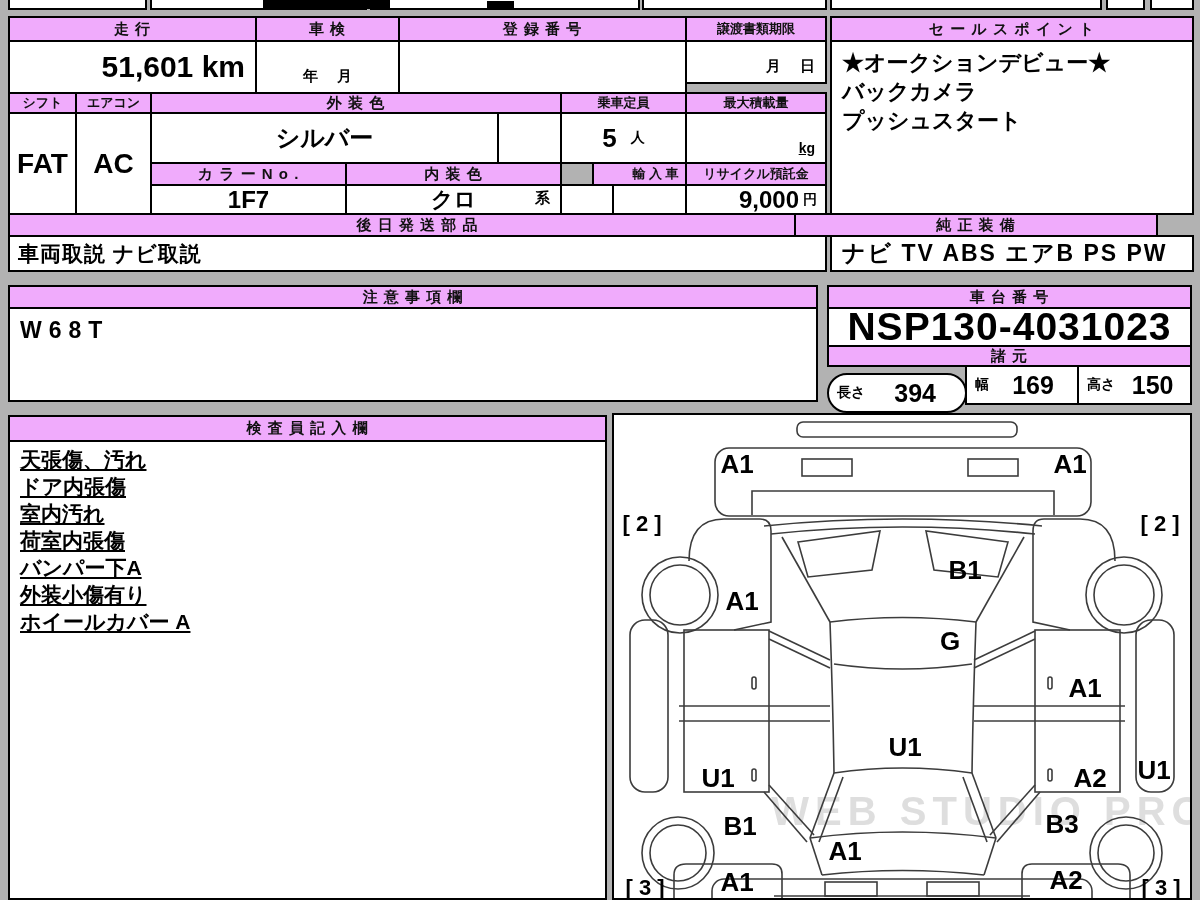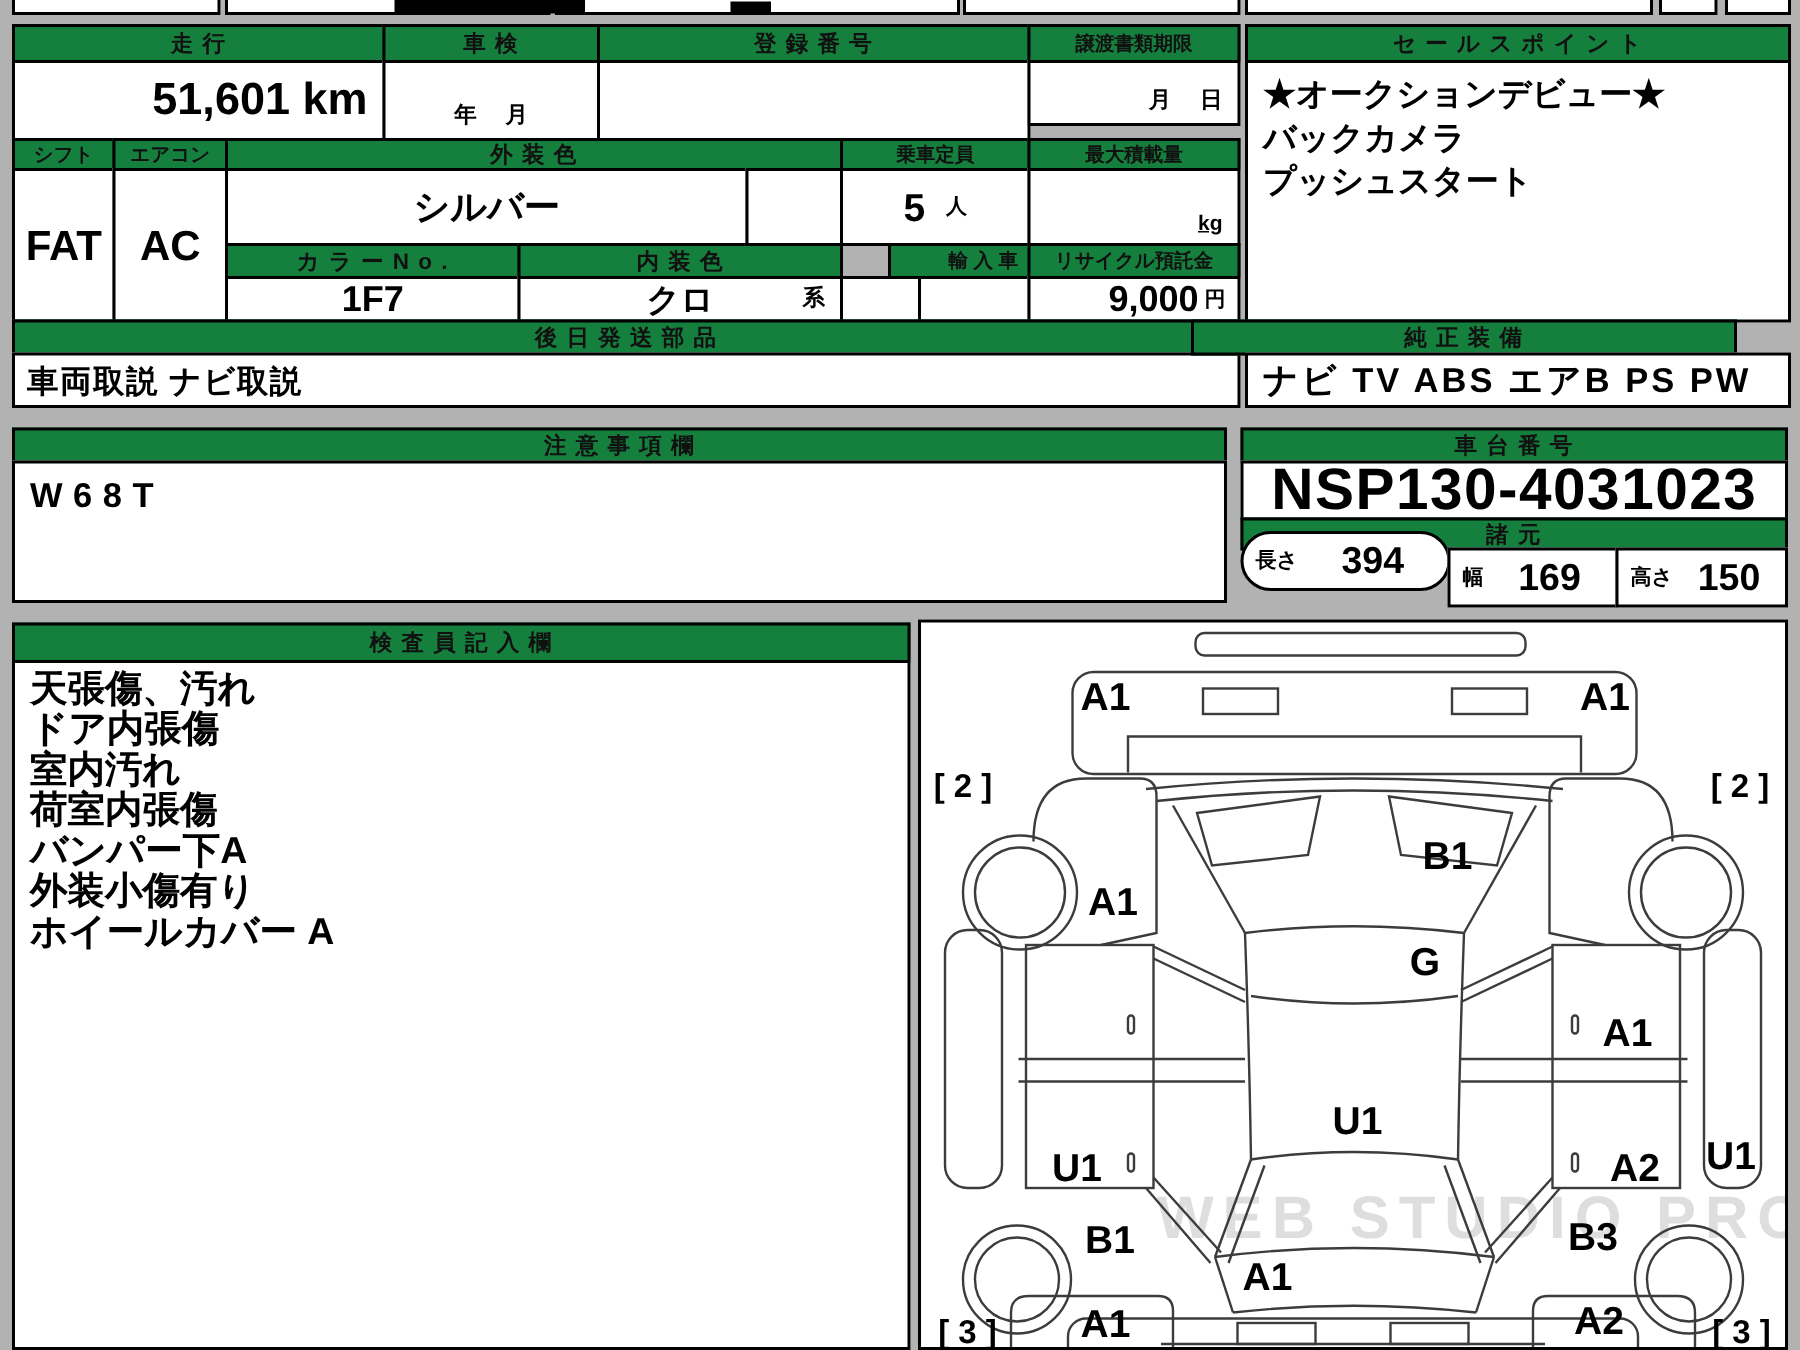--- a/index.html
+++ b/index.html
@@ -1,20 +1,20 @@
 <!DOCTYPE html>
 <html><head>
 <meta charset="utf-8">
 <style>
   html,body{margin:0;padding:0;}
   body{width:1200px;height:900px;overflow:hidden;background:#b2b2b2;
        font-family:"Liberation Sans",sans-serif;color:#000;position:relative;}
   #sheet{position:absolute;left:0;top:0;width:1200px;height:900px;}
   .cell{position:absolute;box-sizing:border-box;background:#fff;border:2px solid #000;}
-  .hdr{background:#15803d;display:flex;align-items:center;justify-content:center;
+  .hdr{background:#f0abfc;display:flex;align-items:center;justify-content:center;
        font-weight:700;font-size:15px;letter-spacing:1px;color:#111;}
   .hdr13{font-size:13px;letter-spacing:0;}
   .vc{display:flex;align-items:center;justify-content:center;font-weight:700;}
   .big{font-size:28px;}
   .mileage{justify-content:flex-end;padding-right:10px;font-size:30px;}
   .smalltxt{font-size:15px;font-weight:700;}
   .bottomright{align-items:flex-end;justify-content:flex-end;padding:0 10px 6px 0;}
   .bottomctr{align-items:flex-end;padding-bottom:6px;}
   .silver{font-size:24px;}
   .cap5{font-size:26px;gap:14px;}
@@ -23,21 +23,21 @@
   .parts{font-size:21px;justify-content:flex-start;padding-left:8px;letter-spacing:1px;}
   .salesbox{padding:6px 10px;}
   .sales-line{font-size:22px;font-weight:700;line-height:29px;white-space:nowrap;}
   .equip{font-size:23px;letter-spacing:2px;justify-content:flex-start;padding-left:10px;}
   .w68{font-size:23px;letter-spacing:7px;align-items:flex-start;justify-content:flex-start;padding:8px 0 0 10px;}
   .chassis{font-size:39px;letter-spacing:1px;}
   .dim{display:flex;align-items:center;font-weight:700;}
   .dimlab{font-size:14px;padding-left:8px;}
   .dimval{flex:1;text-align:center;font-size:25px;}
   .notebox{padding:4px 10px;}
-  .note-line{font-size:25px;font-weight:700;line-height:27px;white-space:nowrap;}
+  .note-line{font-size:21px;font-weight:700;line-height:27px;white-space:nowrap;text-decoration:underline;}
   .interior{position:relative;font-size:22px;}
   .kei{position:absolute;right:10px;bottom:5px;font-size:15px;font-weight:700;}
   .smudge{position:absolute;background:#000;}
   svg .outline{fill:none;stroke:#3c3c3c;stroke-width:1.6px;}
   svg .dlabel{font-family:"Liberation Sans",sans-serif;font-weight:700;font-size:26px;
               text-anchor:middle;fill:#000;}
   svg .dlabel.small{font-size:22px;}
   svg .wm{font-family:"Liberation Sans",sans-serif;font-weight:700;font-size:40px;
           fill:#c9c9c9;opacity:.6;letter-spacing:6px;text-anchor:middle;}
 </style>
@@ -112,21 +112,21 @@
 
   <div class="cell hdr" style="left:794px;top:213px;width:364px;height:24px;">純 正 装 備</div>
   <div class="cell vc equip" style="left:830px;top:235px;width:364px;height:37px;">ナビ  TV  ABS  エアB  PS  PW</div>
 
   <div class="cell hdr" style="left:8px;top:285px;width:810px;height:24px;">注 意 事 項 欄</div>
   <div class="cell vc w68" style="left:8px;top:307px;width:810px;height:95px;">W68T</div>
 
   <div class="cell hdr" style="left:827px;top:285px;width:365px;height:24px;">車 台 番 号</div>
   <div class="cell vc chassis" style="left:827px;top:307px;width:365px;height:40px;">NSP130-4031023</div>
   <div class="cell hdr" style="left:827px;top:345px;width:365px;height:22px;">諸 元</div>
-  <div class="cell dim" style="left:827px;top:354px;width:140px;height:40px;border-radius:20px;">
+  <div class="cell dim" style="left:827px;top:373px;width:140px;height:40px;border-radius:20px;">
     <span class="dimlab">長さ</span>
     <span class="dimval">394</span>
   </div>
   <div class="cell dim" style="left:965px;top:365px;width:114px;height:40px;">
     <span class="dimlab">幅</span>
     <span class="dimval">169</span>
   </div>
   <div class="cell dim" style="left:1077px;top:365px;width:115px;height:40px;">
     <span class="dimlab">高さ</span>
     <span class="dimval">150</span>

